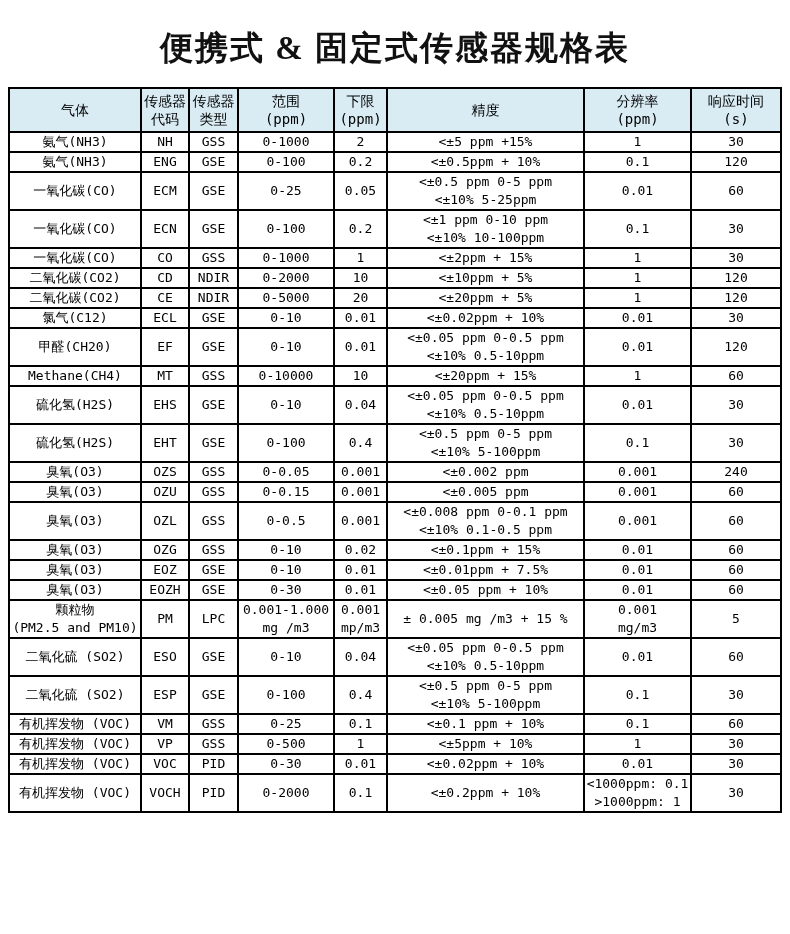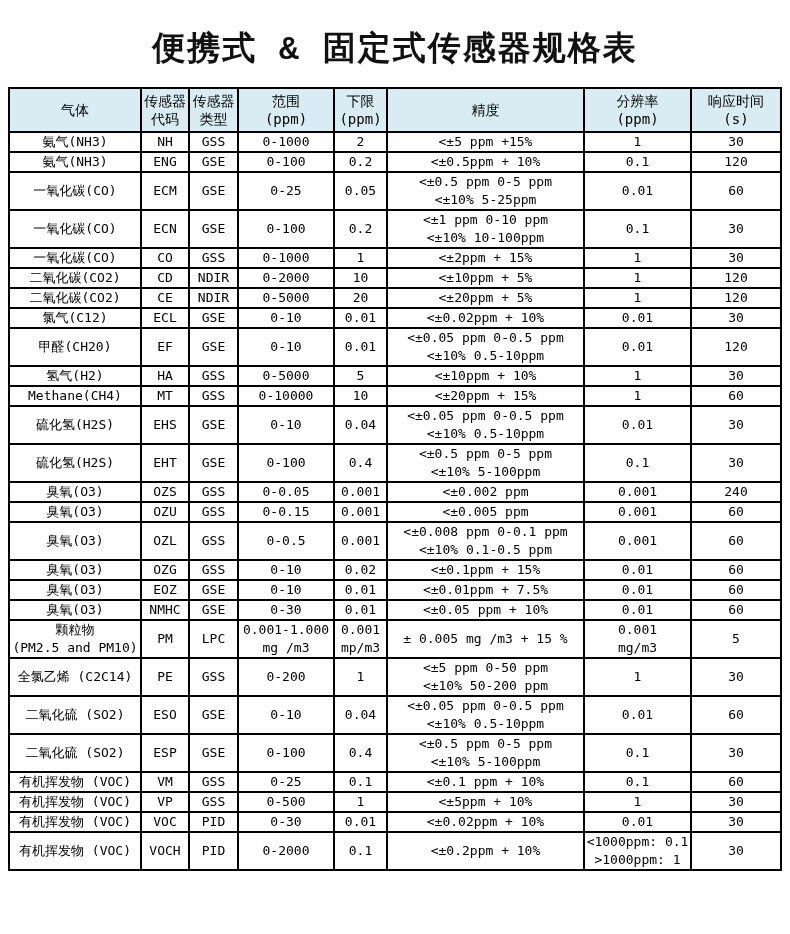--- a/index.html
+++ b/index.html
@@ -11,21 +11,21 @@
     color: #000;
   }
   .page {
     width: 790px;
     height: 934px;
     background: #ffffff;
     overflow: hidden;
   }
   .page-title {
     text-align: center;
-    font-family: Liberation Mono, monospace;
+    font-family: Liberation Serif, serif;
     font-weight: bold;
     font-size: 33px;
     letter-spacing: 2px;
     margin: 0;
     padding-top: 26px;
     padding-bottom: 16px;
     color: #111;
   }
   table.spec {
     border-collapse: collapse;
@@ -209,30 +209,20 @@
           <td class="cell-range">0-10</td>
           <td class="cell-limit">0.01</td>
           <td class="cell-accuracy">
             <div class="cell-line">&lt;±0.05 ppm 0-0.5 ppm</div>
             <div class="cell-line">&lt;±10% 0.5-10ppm</div>
           </td>
           <td class="cell-resolution">0.01</td>
           <td class="cell-response">120</td>
         </tr>
         <tr>
-          <td class="cell-gas">氢气(H2)</td>
-          <td class="cell-code">HA</td>
-          <td class="cell-type">GSS</td>
-          <td class="cell-range">0-5000</td>
-          <td class="cell-limit">5</td>
-          <td class="cell-accuracy">&lt;±10ppm + 10%</td>
-          <td class="cell-resolution">1</td>
-          <td class="cell-response">30</td>
-        </tr>
-        <tr>
           <td class="cell-gas">Methane(CH4)</td>
           <td class="cell-code">MT</td>
           <td class="cell-type">GSS</td>
           <td class="cell-range">0-10000</td>
           <td class="cell-limit">10</td>
           <td class="cell-accuracy">&lt;±20ppm + 15%</td>
           <td class="cell-resolution">1</td>
           <td class="cell-response">60</td>
         </tr>
         <tr>
@@ -309,21 +299,21 @@
           <td class="cell-code">EOZ</td>
           <td class="cell-type">GSE</td>
           <td class="cell-range">0-10</td>
           <td class="cell-limit">0.01</td>
           <td class="cell-accuracy">&lt;±0.01ppm + 7.5%</td>
           <td class="cell-resolution">0.01</td>
           <td class="cell-response">60</td>
         </tr>
         <tr>
           <td class="cell-gas">臭氧(O3)</td>
-          <td class="cell-code">NMHC</td>
+          <td class="cell-code">EOZH</td>
           <td class="cell-type">GSE</td>
           <td class="cell-range">0-30</td>
           <td class="cell-limit">0.01</td>
           <td class="cell-accuracy">&lt;±0.05 ppm + 10%</td>
           <td class="cell-resolution">0.01</td>
           <td class="cell-response">60</td>
         </tr>
         <tr>
           <td class="cell-gas">
             <div class="cell-line">颗粒物</div>
@@ -338,33 +328,20 @@
           <td class="cell-limit">
             <div class="cell-line">0.001</div>
             <div class="cell-line">mp/m3</div>
           </td>
           <td class="cell-accuracy">± 0.005 mg /m3 + 15 %</td>
           <td class="cell-resolution">
             <div class="cell-line">0.001</div>
             <div class="cell-line">mg/m3</div>
           </td>
           <td class="cell-response">5</td>
-        </tr>
-        <tr>
-          <td class="cell-gas">全氯乙烯 (C2C14)</td>
-          <td class="cell-code">PE</td>
-          <td class="cell-type">GSS</td>
-          <td class="cell-range">0-200</td>
-          <td class="cell-limit">1</td>
-          <td class="cell-accuracy">
-            <div class="cell-line">&lt;±5 ppm 0-50 ppm</div>
-            <div class="cell-line">&lt;±10% 50-200 ppm</div>
-          </td>
-          <td class="cell-resolution">1</td>
-          <td class="cell-response">30</td>
         </tr>
         <tr>
           <td class="cell-gas">二氧化硫 (SO2)</td>
           <td class="cell-code">ESO</td>
           <td class="cell-type">GSE</td>
           <td class="cell-range">0-10</td>
           <td class="cell-limit">0.04</td>
           <td class="cell-accuracy">
             <div class="cell-line">&lt;±0.05 ppm 0-0.5 ppm</div>
             <div class="cell-line">&lt;±10% 0.5-10ppm</div>

